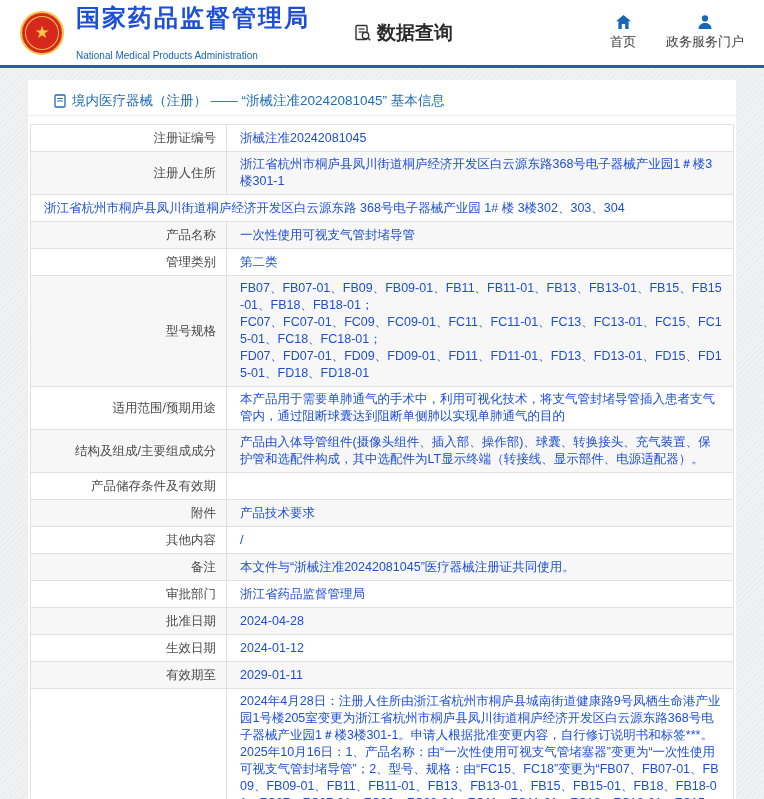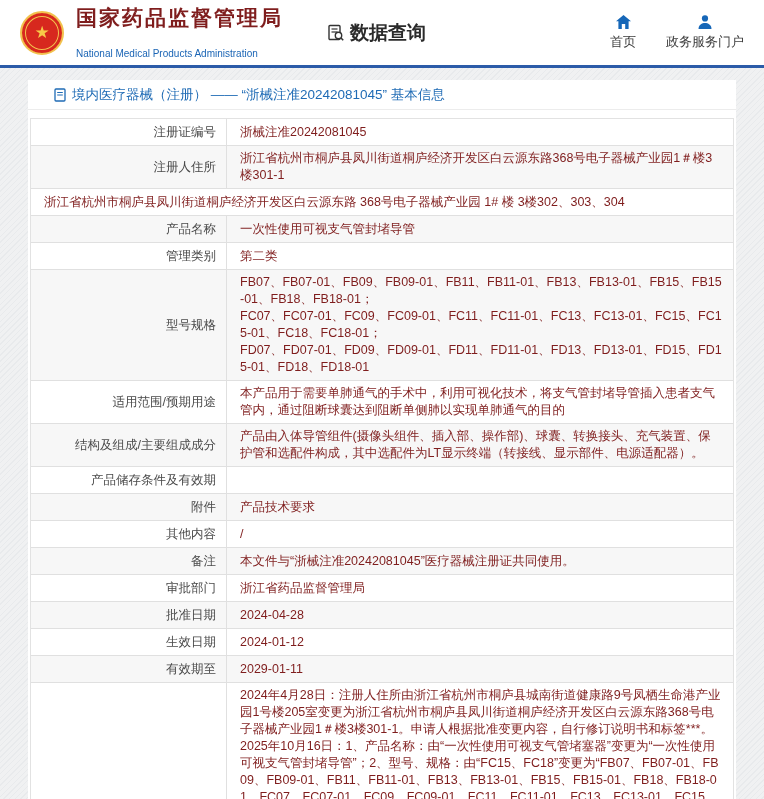--- a/index.html
+++ b/index.html
@@ -11,38 +11,38 @@
   }
   
   .header{height:65px;background:#fff;display:flex;align-items:center;padding:0 20px;box-sizing:border-box;}
   .emblem{width:40px;height:40px;border-radius:50%;
     background:radial-gradient(circle at 50% 42%,#f05a3c 0%,#dc2d1b 55%,#b81а10 100%);
     background-color:#d7281e;
     border:2px solid #f2c24e;box-shadow:inset 0 0 0 3px #d7281e, inset 0 0 0 4px #f2c24e;
     display:flex;align-items:center;justify-content:center;flex:none;}
   .emblem .star{color:#f7c948;font-size:17px;line-height:1;}
   .title-block{margin-left:12px;}
-  .site-title{font-size:21px;font-weight:bold;color:#7f1d1d;letter-spacing:2px;line-height:1.15;}
+  .site-title{font-size:24px;font-weight:bold;color:#1d4ed8;letter-spacing:2px;line-height:1.15;}
   .site-subtitle{font-size:10px;color:#1b65b5;margin-top:18px;}
   .data-query{display:flex;align-items:center;gap:5px;margin-left:44px;font-size:19px;font-weight:bold;color:#2b2b2b;cursor:pointer;}
   .top-nav{margin-left:auto;display:flex;gap:30px;}
   .nav-item{display:flex;flex-direction:column;align-items:center;gap:3px;font-size:13px;color:#3c3c3c;cursor:pointer;}
   .blue-line{height:3px;background:#2b5ba8;}
   
   .card{margin:12px 28px 0 28px;background:#fff;min-height:720px;box-sizing:border-box;padding-bottom:6px;}
-  .breadcrumb{display:flex;align-items:center;gap:6px;padding:6px 10px 5px 26px;
+  .breadcrumb{display:flex;align-items:center;gap:6px;padding:12px 10px 5px 26px;
     font-size:13.5px;color:#1f6bb5;border-bottom:1px solid #ececec;}
   
   .info-table{margin:8px 2px 0 2px;border:1px solid #e2e2e2;border-bottom:none;}
   .row{display:flex;border-bottom:1px solid #e0e0e0;background:#fff;}
   .row:nth-child(even){background:#f7f7f7;}
   .cell{padding:4px 10px;font-size:12.5px;line-height:17px;box-sizing:border-box;min-height:26px;display:flex;}
   .cell.label{width:196px;flex:none;justify-content:flex-end;align-items:center;text-align:left;
     color:#4a4a4a;border-right:1px solid #e0e0e0;gap:4px;}
-  .cell.value{flex:1;align-items:center;color:#7f1d1d;white-space:pre-line;word-break:break-all;padding-left:13px;}
+  .cell.value{flex:1;align-items:center;color:#1d4ed8;white-space:pre-line;word-break:break-all;padding-left:13px;}
   .icon{display:inline-flex;flex:none;}
 </style>
 </head>
 <body>
 
 <div class="header">
   <div class="emblem">
     <span class="star">★</span>
   </div>
   <div class="title-block">

